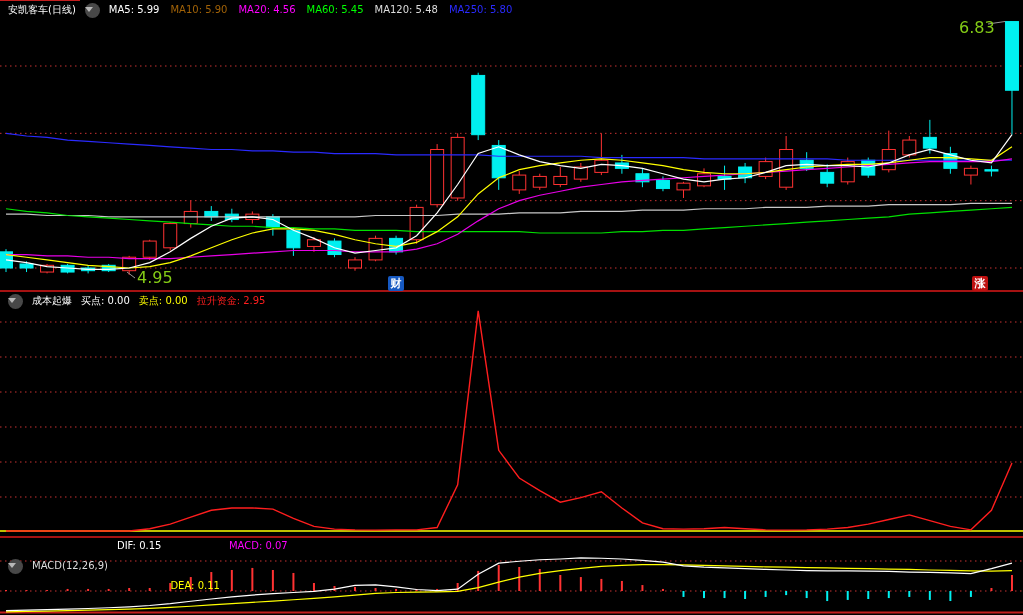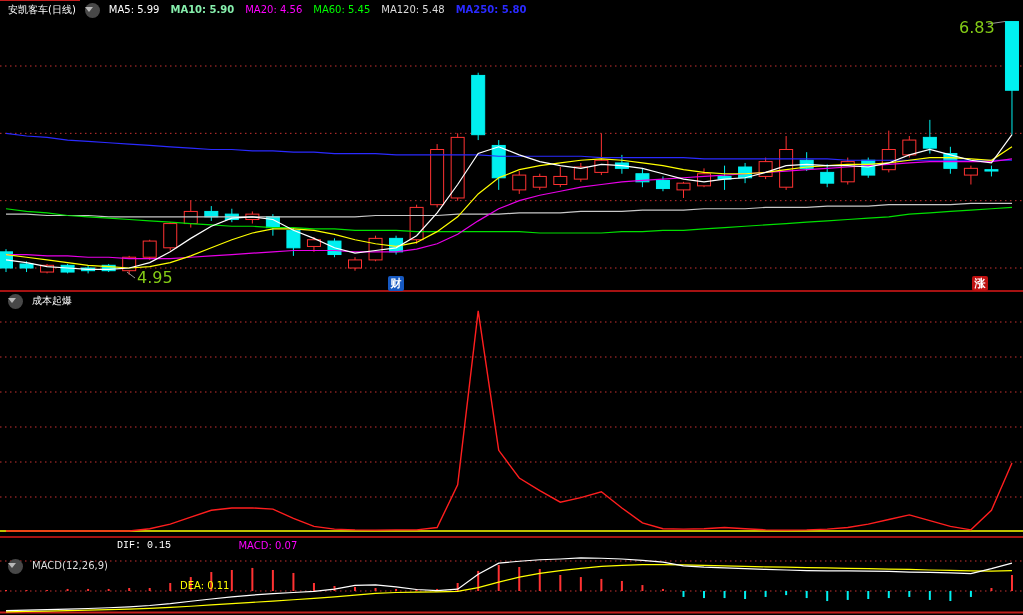--- a/index.html
+++ b/index.html
@@ -201,42 +201,47 @@
     <polyline points="6,610.53 26.53,610.158 47.06,609.6 67.59,609.042 88.12,608.484 108.65,607.74 129.18,606.81 149.71,605.508 170.24,603.648 190.77,601.23 211.3,598.998 231.83,596.952 252.36,595.092 272.89,593.604 293.42,592.488 313.95000000000005,591.372 334.48,589.14 355.01,585.42 375.54,584.862 396.07000000000005,586.908 416.6,589.512 437.13,590.628 457.66,589.14 478.19000000000005,574.26 498.72,563.1 519.25,561.24 539.78,559.752 560.3100000000001,559.008 580.84,557.892 601.37,558.264 621.9000000000001,559.008 642.4300000000001,560.31 662.96,562.17 683.49,565.89 704.02,567.192 724.5500000000001,567.936 745.08,568.68 765.61,569.424 786.1400000000001,569.982 806.6700000000001,570.54 827.2,570.912 847.73,570.912 868.26,571.098 888.7900000000001,571.47 909.32,572.028 929.85,572.4 950.3800000000001,572.958 970.9100000000001,573.702 991.44,568.68 1011.97,563.1" fill="none" stroke="#FFFFFF" stroke-width="1.2"></polyline>
   </svg>
 
 <div class="hdr" style="top:2px">
   <span style="color:#fff">安凯客车(日线)</span>
   <span class="chev">
       <i></i>
     </span>
   <span id="main-ma-items" style="display:inline-flex;gap:11px">
       <span style="color: rgb(255, 255, 255);">MA5: 5.99</span>
-      <span style="color: #86efac; font-weight: bold;">MA10: 5.90</span>
+      <span style="color: #a16207;">MA10: 5.90</span>
       <span style="color: rgb(255, 0, 255);">MA20: 4.56</span>
       <span style="color: rgb(0, 255, 0); text-align: center;">MA60: 5.45</span>
       <span style="color: rgb(221, 221, 221);">MA120: 5.48</span>
-      <span style="color: rgb(42, 42, 255); font-weight: bold;">MA250: 5.80</span>
+      <span style="color: rgb(42, 42, 255);">MA250: 5.80</span>
     </span>
 </div>
 
 <div class="hdr" style="top:293px">
   <span class="chev">
       <i></i>
     </span>
   <span style="color:#fff">成本起爆</span>
+  <span id="p2-items" style="display:inline-flex;gap:9px">
+      <span style="color: rgb(255, 255, 255);">买点: 0.00</span>
+      <span style="color: rgb(255, 255, 0);">卖点: 0.00</span>
+      <span style="color: rgb(255, 30, 30);">拉升资金: 2.95</span>
+    </span>
 </div>
 
 <div class="hdr" style="top:538px">
   <span class="chev">
       <i></i>
     </span>
   <span style="color:#ddd">MACD(12,26,9)</span>
   <span id="macd-items" style="display:inline-flex;gap:9px">
-      <span style="color: rgb(255, 255, 255); font-family: Liberation Mono, monospace;">DIF: 0.15</span>
+      <span style="color: rgb(255, 255, 255);">DIF: 0.15</span>
       <span style="color: rgb(255, 255, 0); margin-top: 40px;">DEA: 0.11</span>
       <span style="color: rgb(255, 0, 255);">MACD: 0.07</span>
     </span>
 </div>
 
 <div class="plabel" id="high-label" style="left:959px;top:18px">6.83</div>
 <div class="plabel" id="low-label" style="left:137px;top:268px">4.95</div>
 
 <div class="badge" id="badge-cai" style="left: 388px; top: 276px; background: rgb(22, 89, 194);">财</div>
 <div class="badge" id="badge-zhang" style="left: 972px; top: 276px; background: rgb(192, 16, 16);">涨</div>

